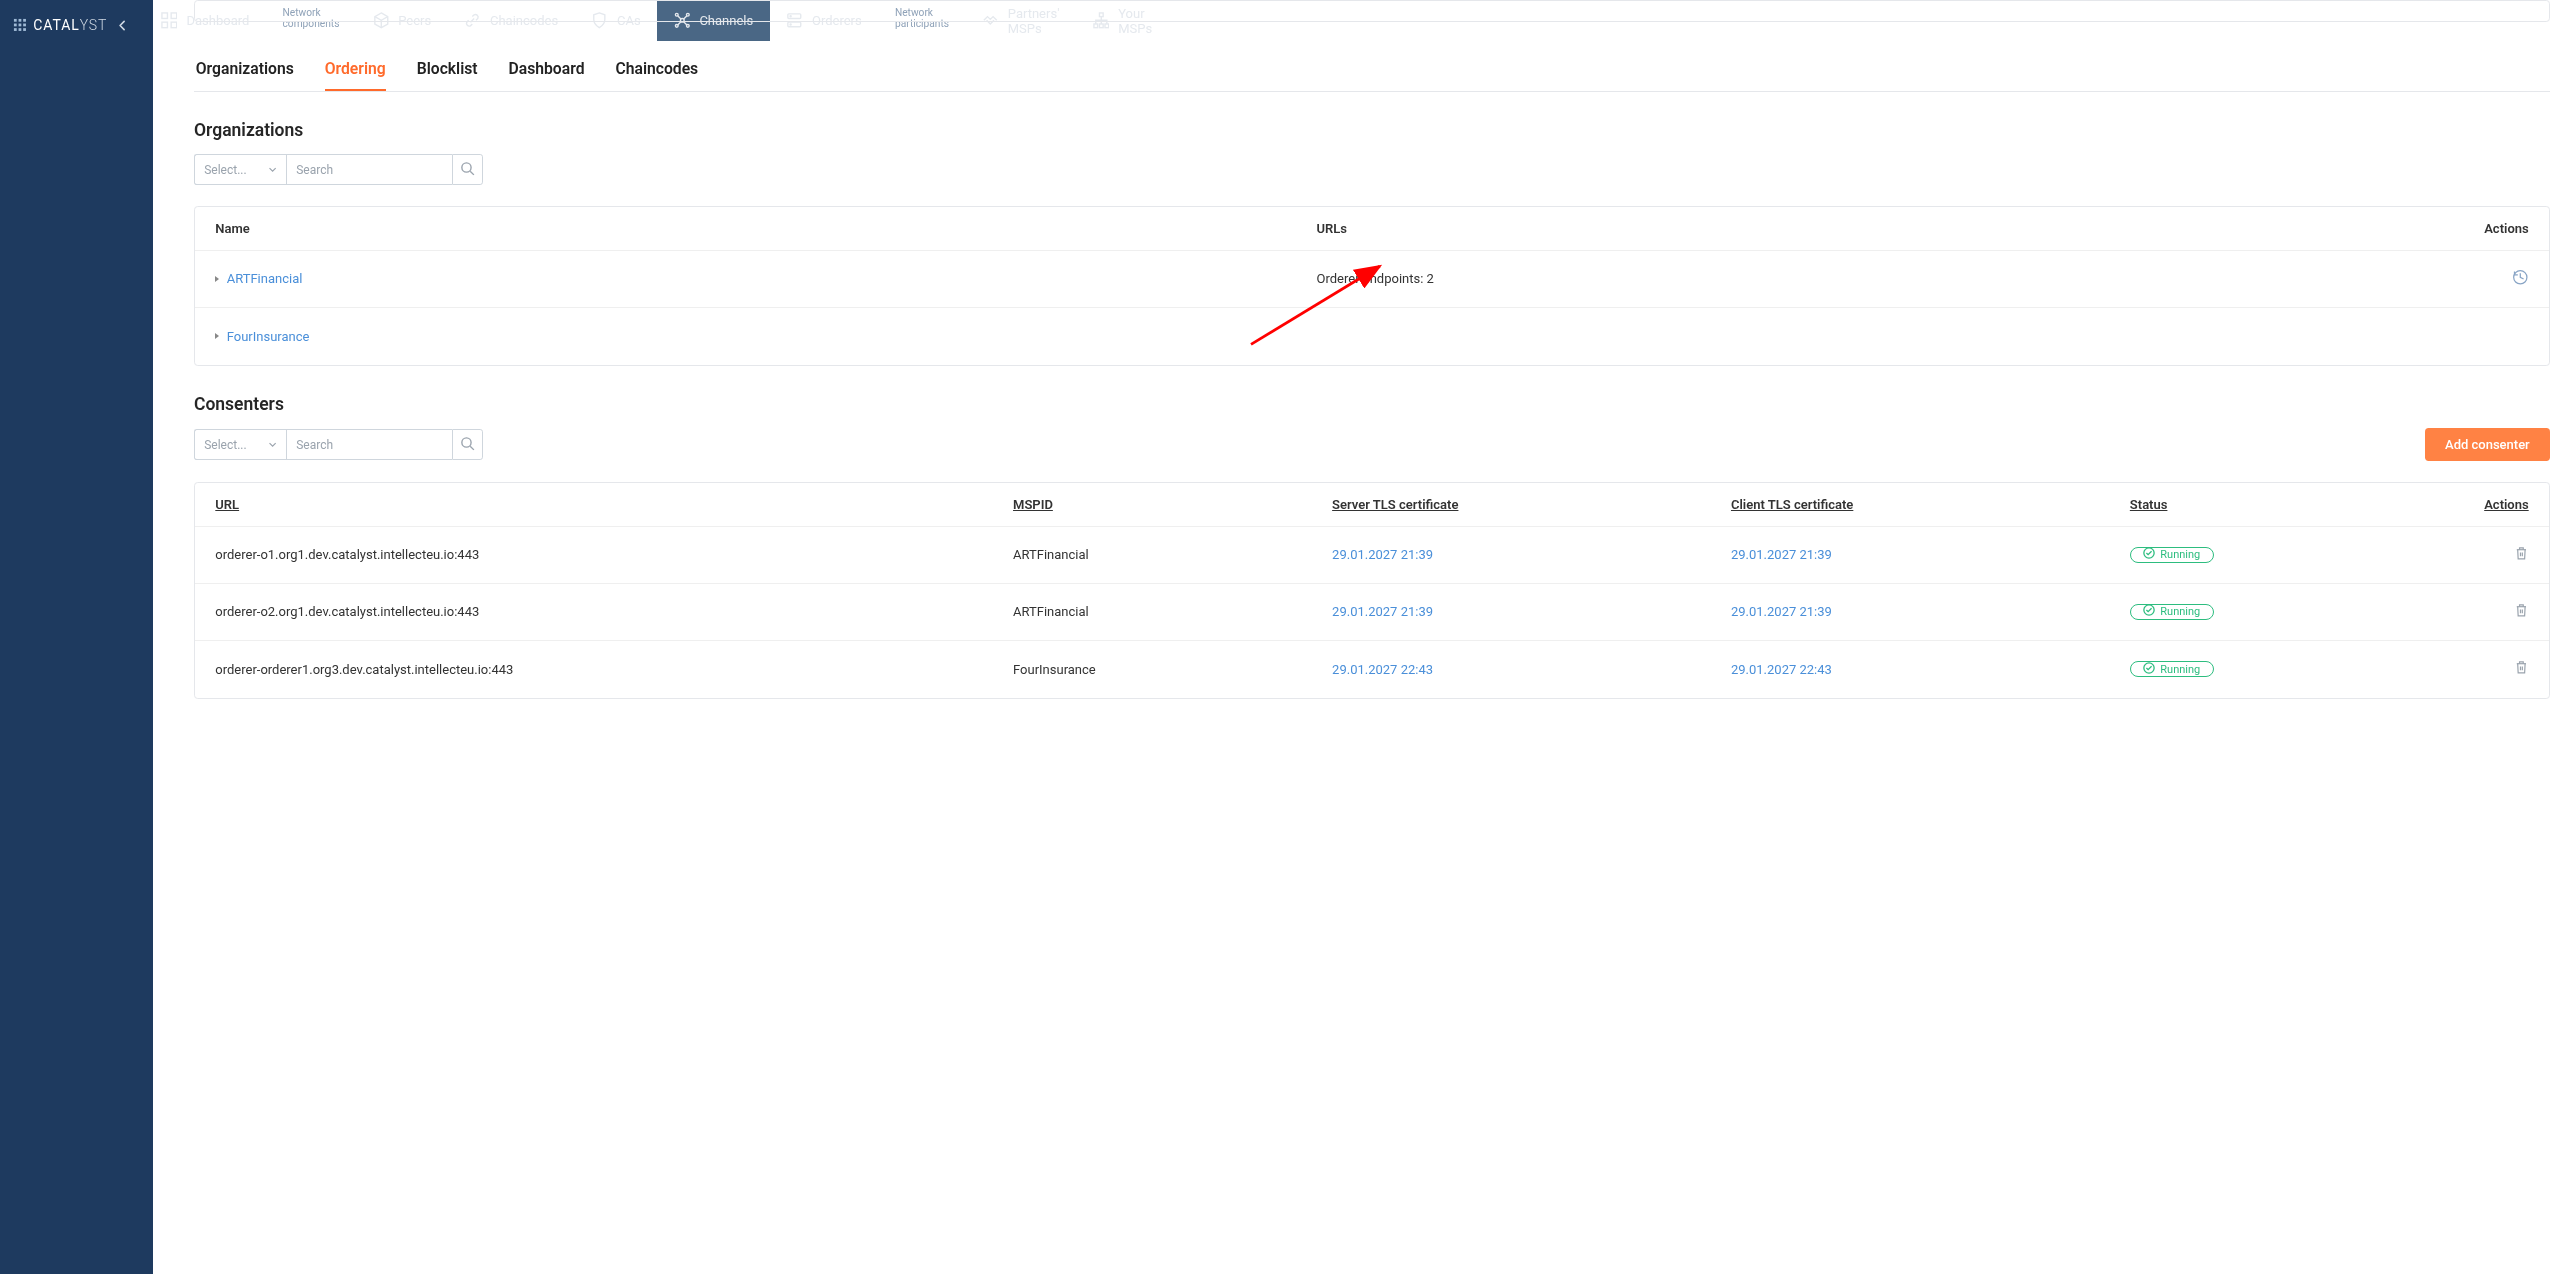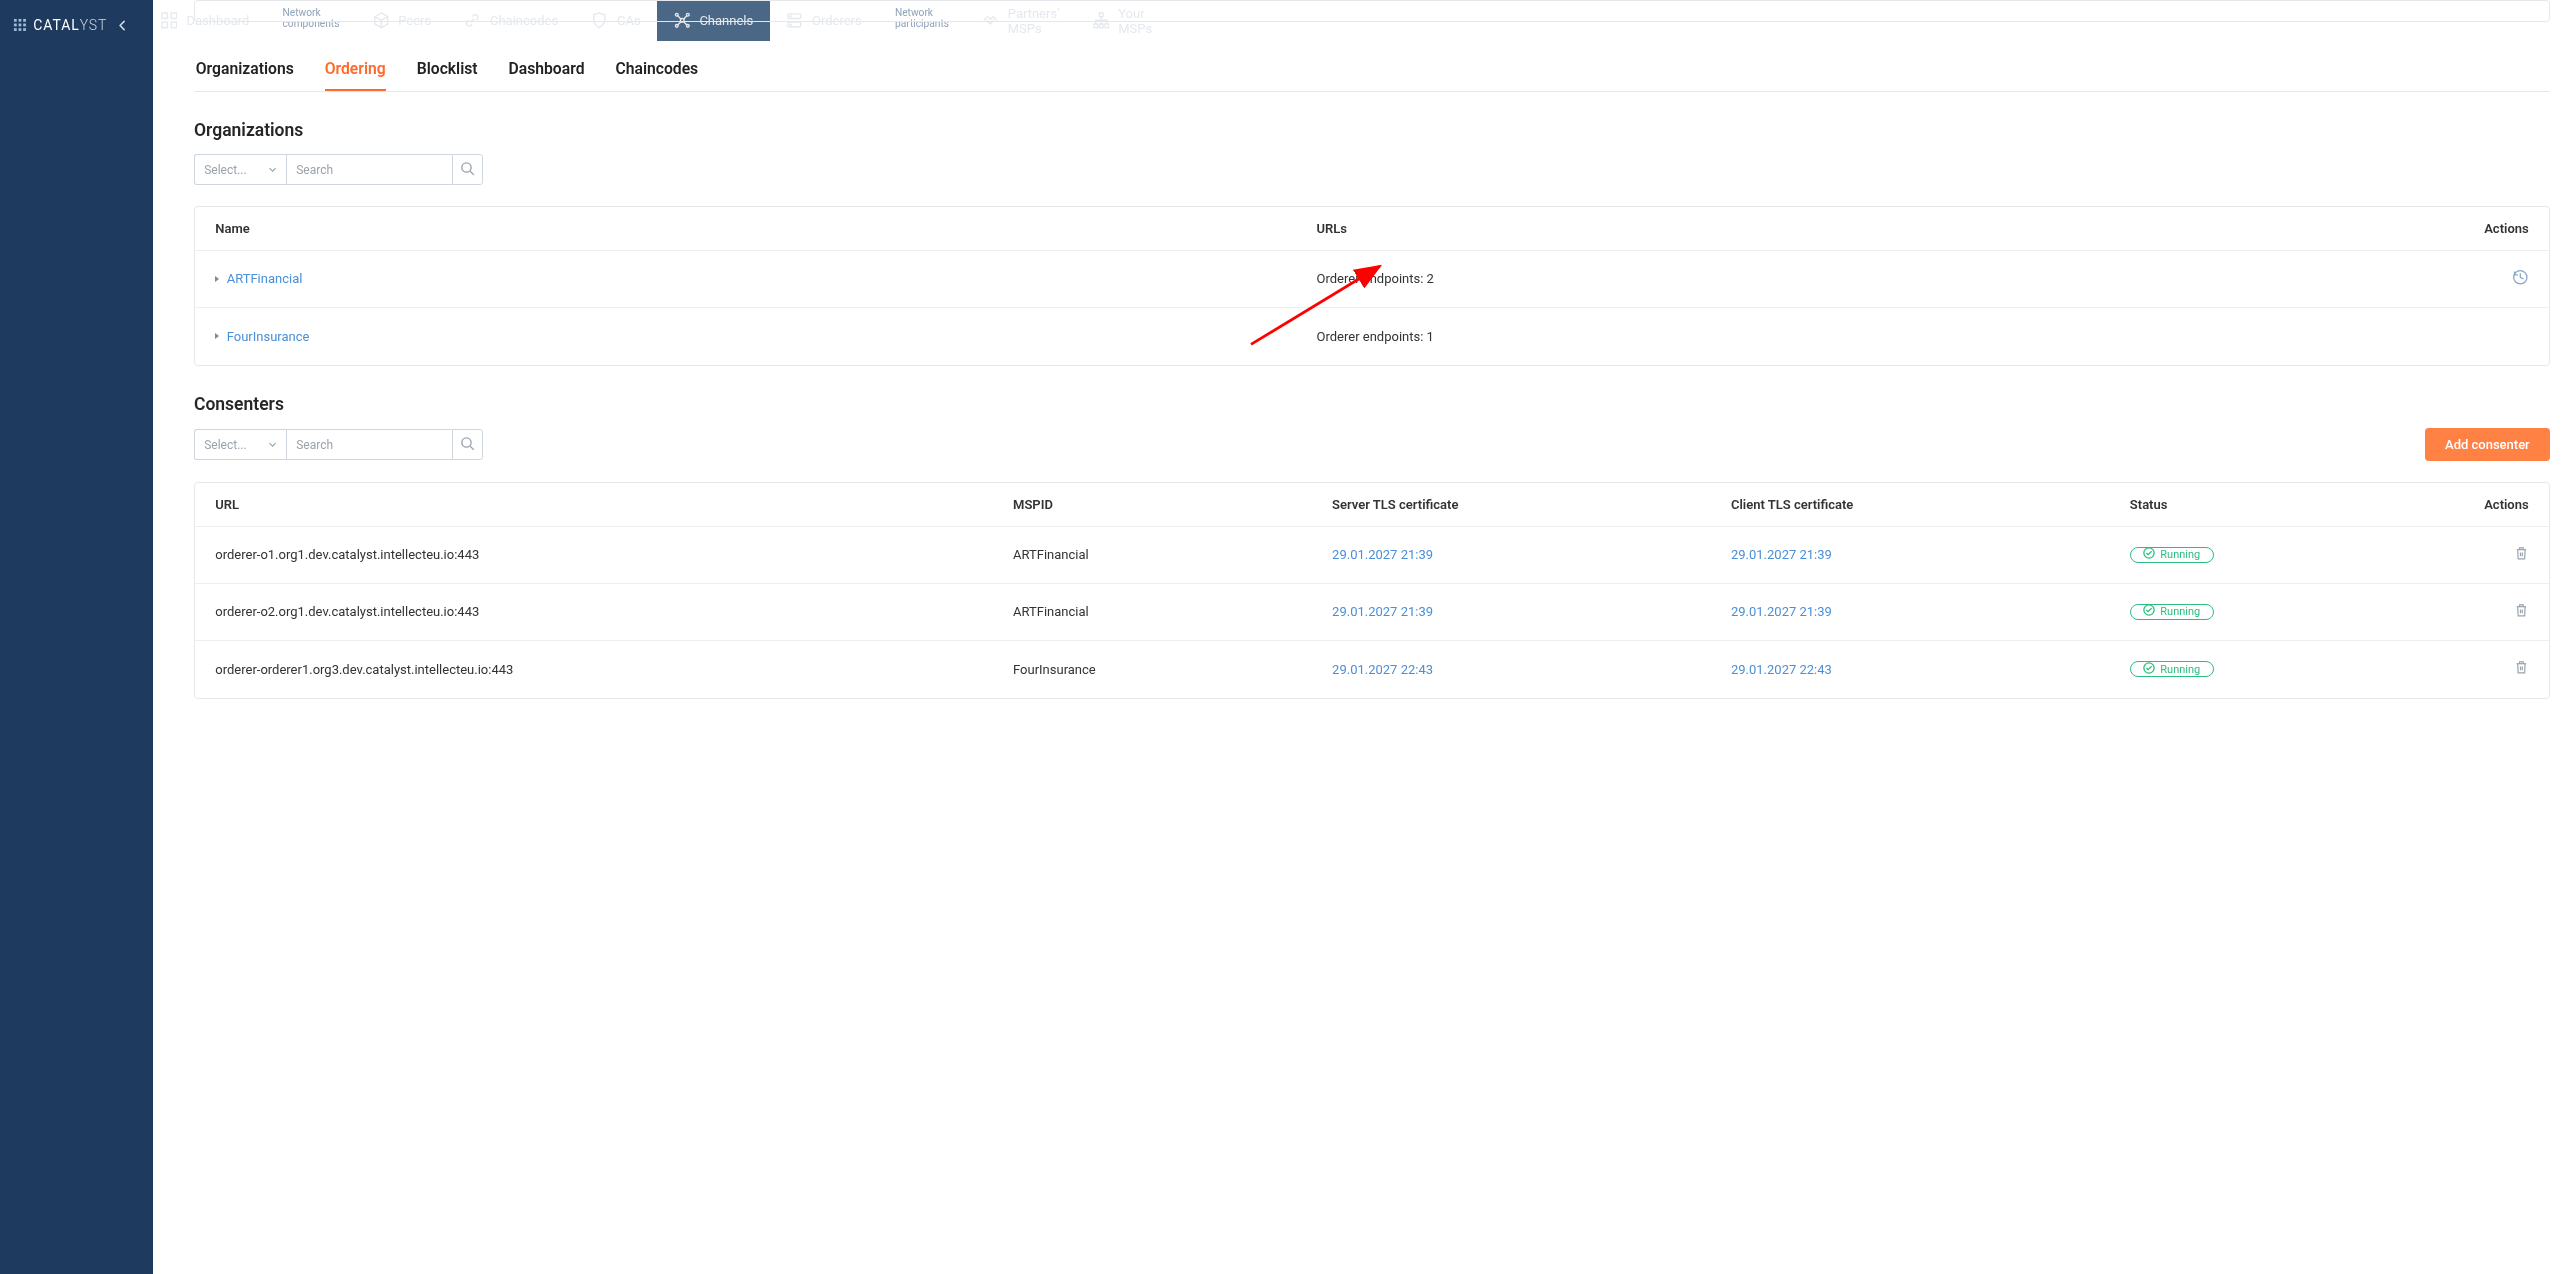--- a/index.html
+++ b/index.html
@@ -52,21 +52,21 @@
   .caret { width: 0; height: 0; border-top: 3.7px solid transparent; border-bottom: 3.7px solid transparent; border-left: 4.6px solid #888; }
   .urls-cell { color: #333; }
   .action-icon { color: #88a4c5; display: inline-flex; }
 
   
   .consenters-bar { display: flex; align-items: center; justify-content: space-between; margin-bottom: 20.3px; }
   .add-btn { background: #ff8244; color: #fff; border: none; height: 33px; padding: 0 20.3px; border-radius: 3.7px; font-size: 13px; font-weight: 500; cursor: pointer; }
 
   .cons-table { border: 0.9px solid #e5e7eb; border-radius: 3.7px; }
   .cons-header, .cons-row { display: grid; grid-template-columns: 2.0fr 0.8fr 1.0fr 1.0fr 0.7fr 0.3fr; align-items: center; padding: 0 20.3px; border-bottom: 0.9px solid #efefef; }
-  .cons-header { height: 44px; font-weight: 600; color: #333; }
+  .cons-header { height: 44px; font-weight: 600; color: #333; text-decoration: underline; }
   .cons-row { height: 57px; }
   .cons-row:last-child { border-bottom: none; }
   .link-text { color: #4a8fd9; font-size: 13px; }
   .status-pill { display: inline-flex; align-items: center; gap: 5.5px; border: 0.9px solid #2dbd7f; color: #2dbd7f; border-radius: 12px; height: 16px; padding: 0 13px 0 12px; font-size: 11px; }
   .actions-cell { text-align: right; color: #9aa3ad; }
   .cons-header .actions-cell { color: #333; }
   .trash-icon { display: inline-flex; }
 
   input { outline: none; font-family: inherit; }
   button { font-family: inherit; }
@@ -253,21 +253,20 @@
                 <path d="M3 3 L3 7 L7 7"></path>
               </svg>
           </span>
         </div>
       </div>
       <div class="org-row">
         <div class="org-name">
           <span class="caret"></span>
           <span>FourInsurance</span>
         </div>
-        <div class="urls-cell">Orderer endpoints: 1</div>
         <div class="actions"></div>
       </div>
     </div>
 
     <h2 class="section-title">Consenters</h2>
 
     <div class="consenters-bar">
       <div class="filter-row" style="margin-bottom:0">
         <div class="filter-select">
           <span>Select...</span>

